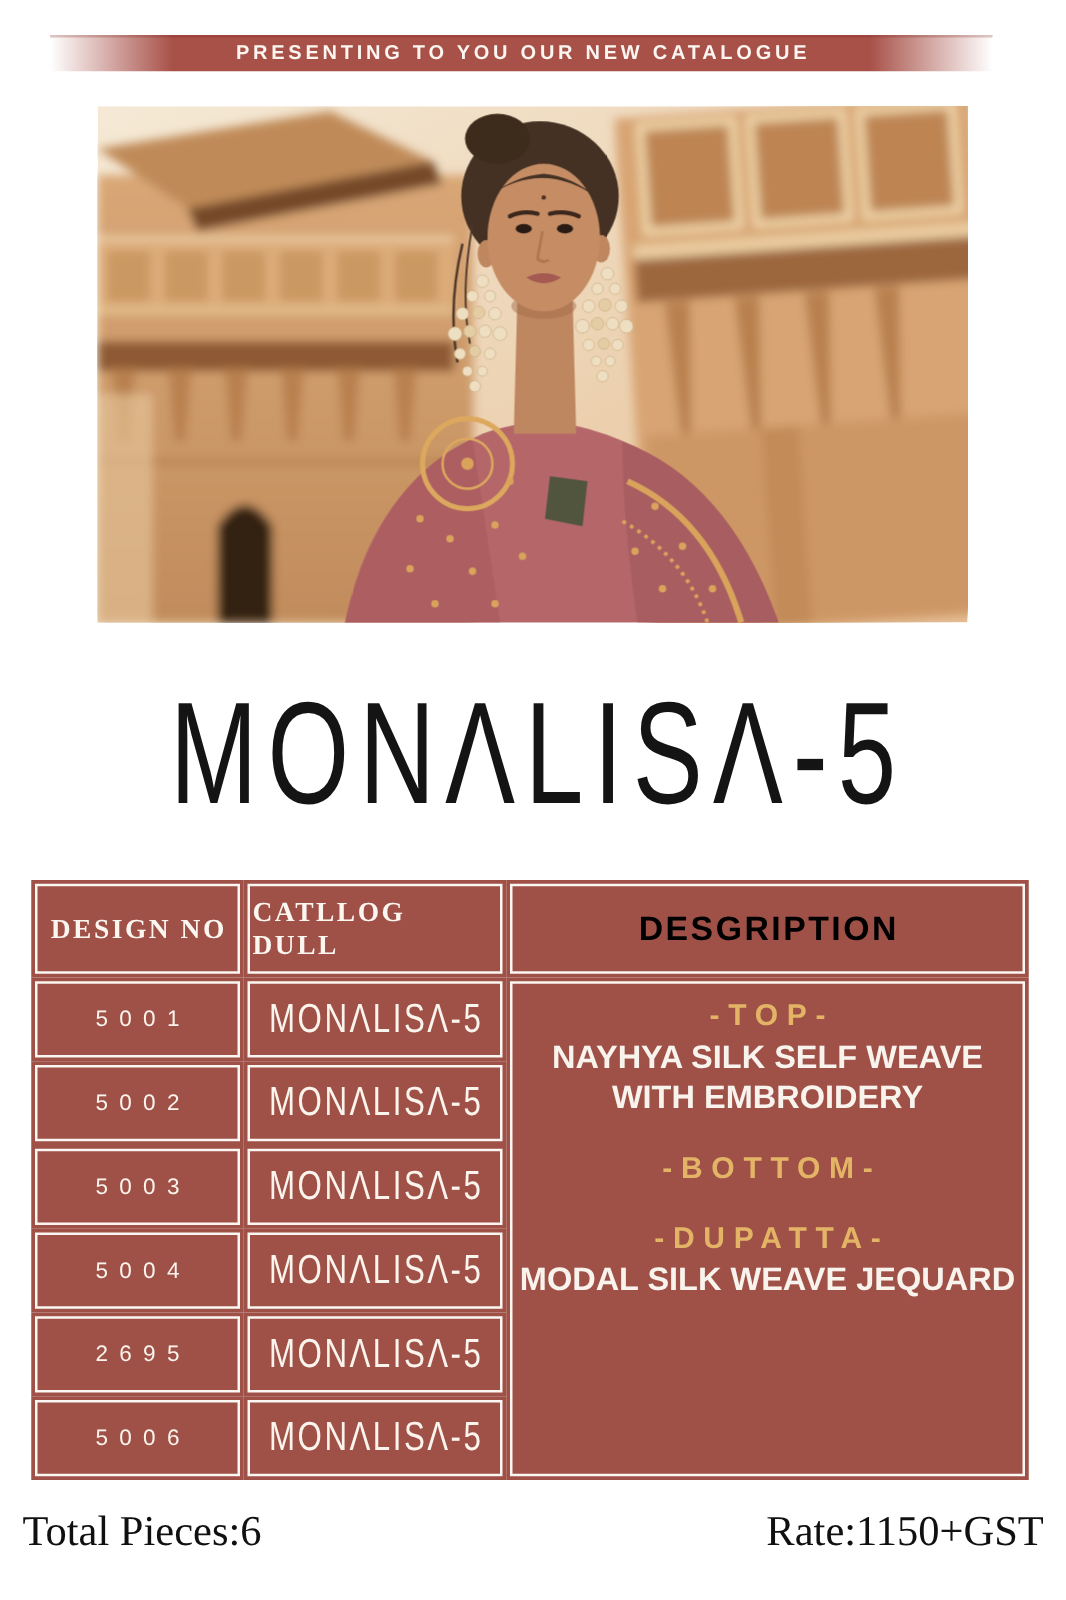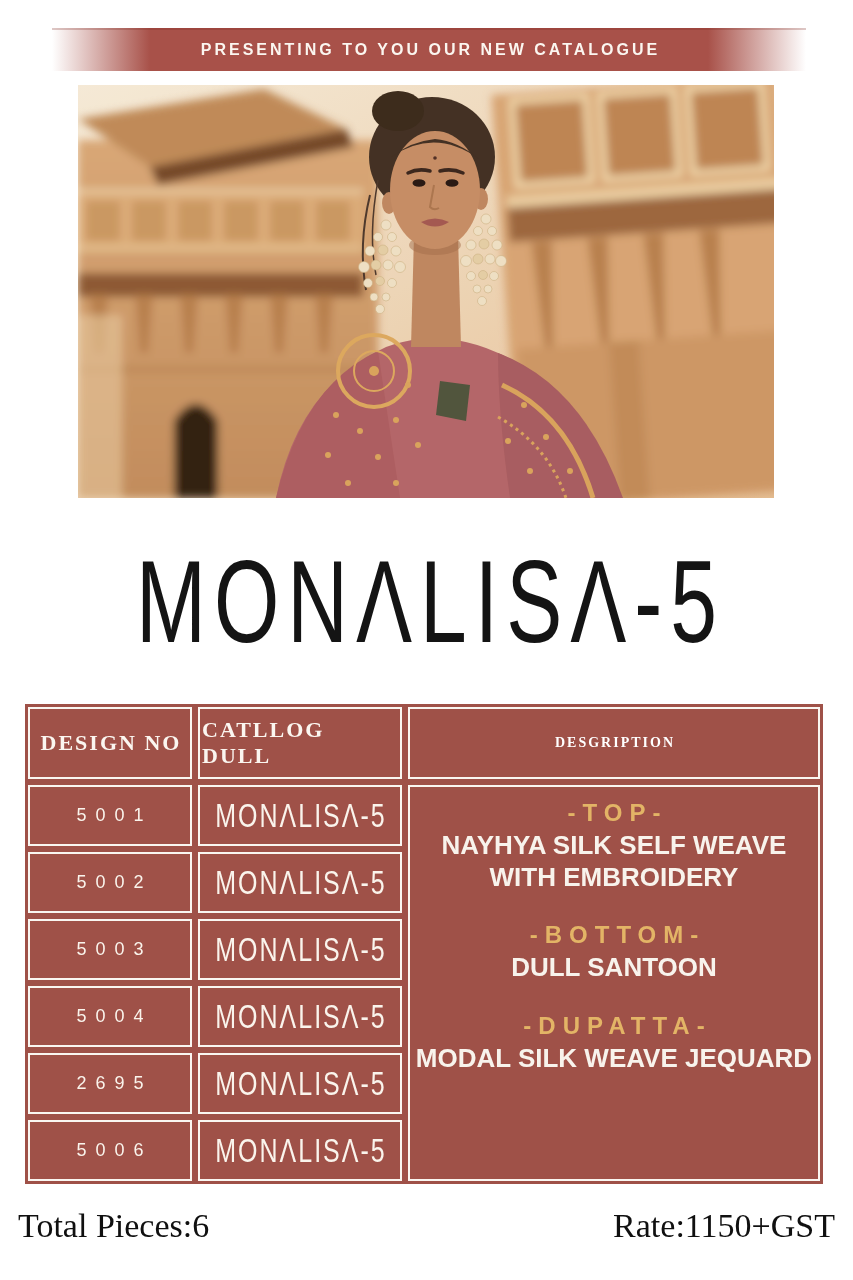--- a/index.html
+++ b/index.html
@@ -5,21 +5,21 @@
   * { margin:0; padding:0; box-sizing:border-box; }
   html,body { background:#ffffff; }
   .page {
     position:relative; width:853px; height:1280px; margin:0 auto;
     background:#ffffff; overflow:hidden;
     font-family:"Liberation Sans", sans-serif;
   }
 
   
   .banner {
-    position:absolute; left:52px; top:28px; width:754px; height:43px;
+    position:absolute; left:40px; top:28px; width:754px; height:29px;
     background:linear-gradient(to right,
       rgba(168,81,73,0) 0%, #A85149 13%, #A85149 87%, rgba(168,81,73,0) 100%);
     box-shadow:inset 0 2px 0 rgba(122,34,28,0.25);
   }
   .banner-text {
     width:100%; height:100%; display:flex; align-items:center; justify-content:center;
     color:#FBF6F0; font-size:16px; font-weight:bold;
     letter-spacing:3px; padding-left:3px; white-space:nowrap;
   }
 
@@ -54,22 +54,22 @@
   .desc-cell { grid-column:3; grid-row:2 / 8; }
   .desc-inner {
     flex-direction:column; justify-content:flex-start; align-items:center;
     padding:8px 4px;
   }
   .hdr-serif {
     font-family:"Liberation Serif", serif; font-weight:bold;
     color:#FBF6F0; font-size:22px; letter-spacing:2px; padding-left:2px;
   }
   .hdr-sans {
-    font-weight:bold; color:#ffffff; font-size:14px;
-    letter-spacing:2px; padding-left:2px;font-family:Liberation Serif, serif;
+    font-weight:bold; color:#000000; font-size:27px;
+    letter-spacing:2px; padding-left:2px;
   }
   .design-no {
     color:#FAF4EC; font-size:18px; font-weight:400;
     letter-spacing:9px; padding-left:9px;
   }
   .cat-name {
     color:#FAF4EC; font-size:25px; font-weight:400;
     letter-spacing:2px; padding-left:2px;
     transform:scaleY(1.3); transform-origin:center center;
     white-space:nowrap;
@@ -264,21 +264,20 @@
       <div class="cell-inner">
           <span class="hdr-sans">DESGRIPTION</span>
         </div>
     </div>
 
     <div class="cell desc-cell">
       <div class="cell-inner desc-inner">
         <span class="gold-heading mt-first">-TOP-</span>
         <span class="desc-body">NAYHYA SILK SELF WEAVE WITH EMBROIDERY</span>
         <span class="gold-heading mt-group">-BOTTOM-</span>
-        <span class="desc-body">DULL SANTOON</span>
         <span class="gold-heading mt-group">-DUPATTA-</span>
         <span class="desc-body">MODAL SILK WEAVE JEQUARD</span>
       </div>
     </div>
 
     <div class="cell">
       <div class="cell-inner">
           <span class="design-no">5001</span>
         </div>
     </div>

